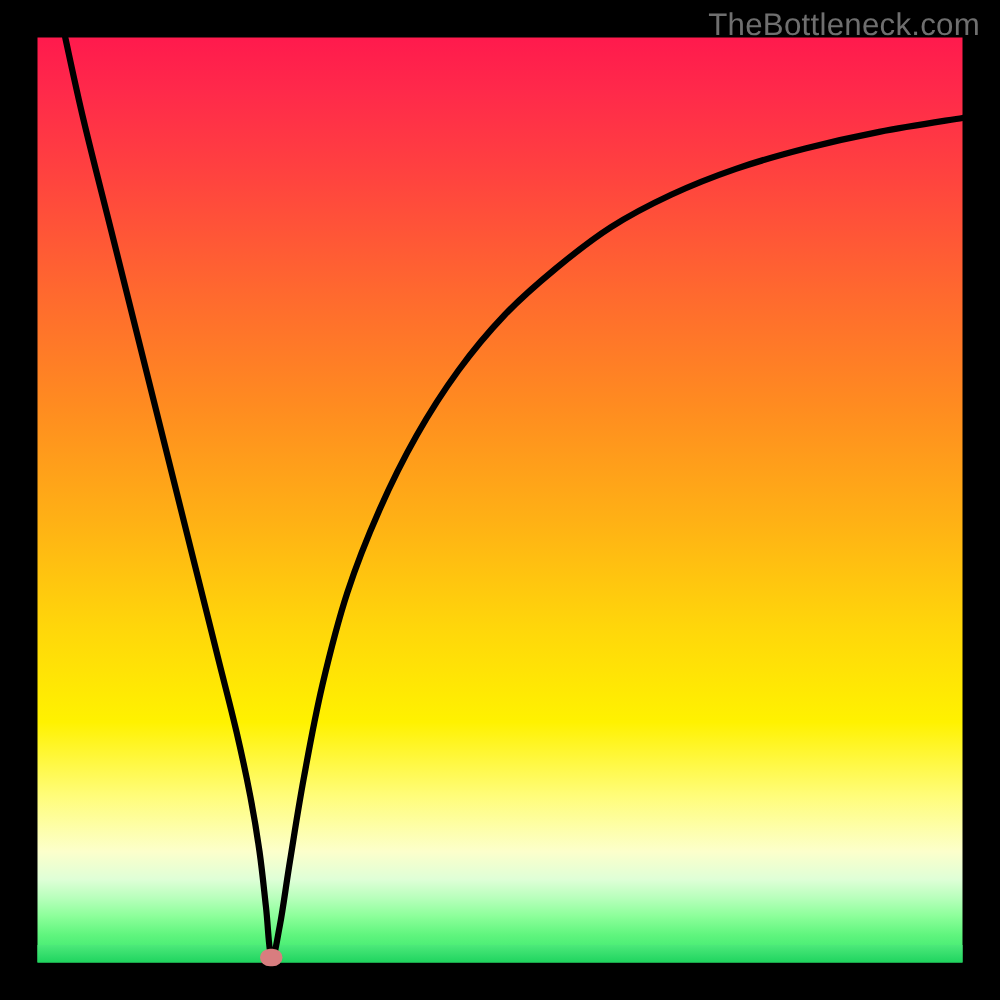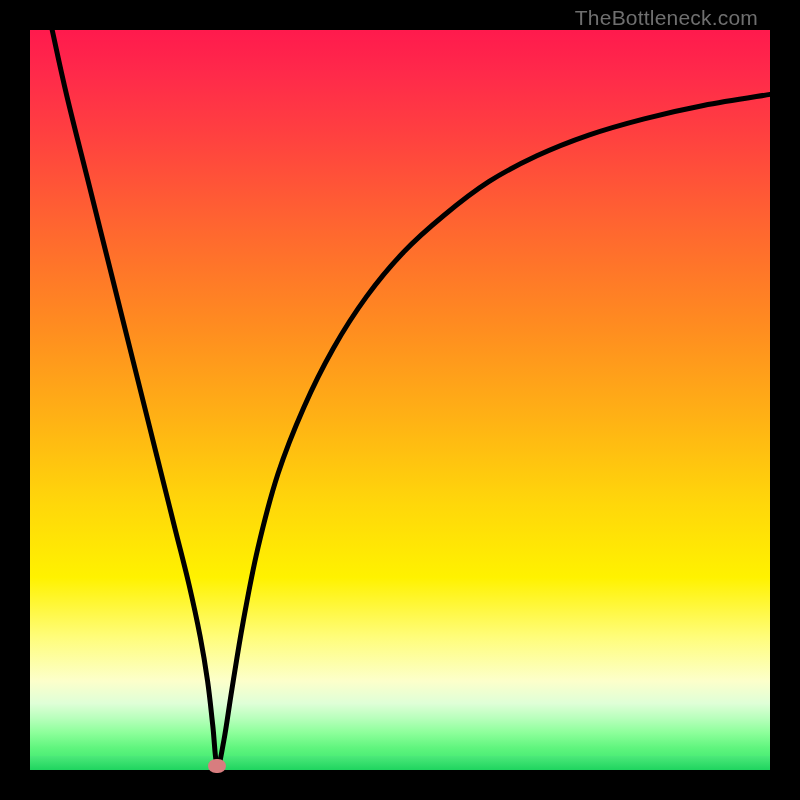--- a/index.html
+++ b/index.html
@@ -54,24 +54,24 @@
   svg.curve {
     position: absolute;
     left: 0;
     top: 0;
     width: 740px;
     height: 740px;
     overflow: visible;
   }
   .watermark {
     position: absolute;
-    right: 42px;
+    right: 16px;
     top: 6px;
     font-family: Arial, Helvetica, sans-serif;
-    font-size: 21px;
+    font-size: 25px;
     color: #6f6f6f;
     letter-spacing: 0.2px;
     user-select: none;
     text-align: center;
   }
   .marker {
     position: absolute;
     width: 18px;
     height: 14px;
     border-radius: 8px / 7px;

